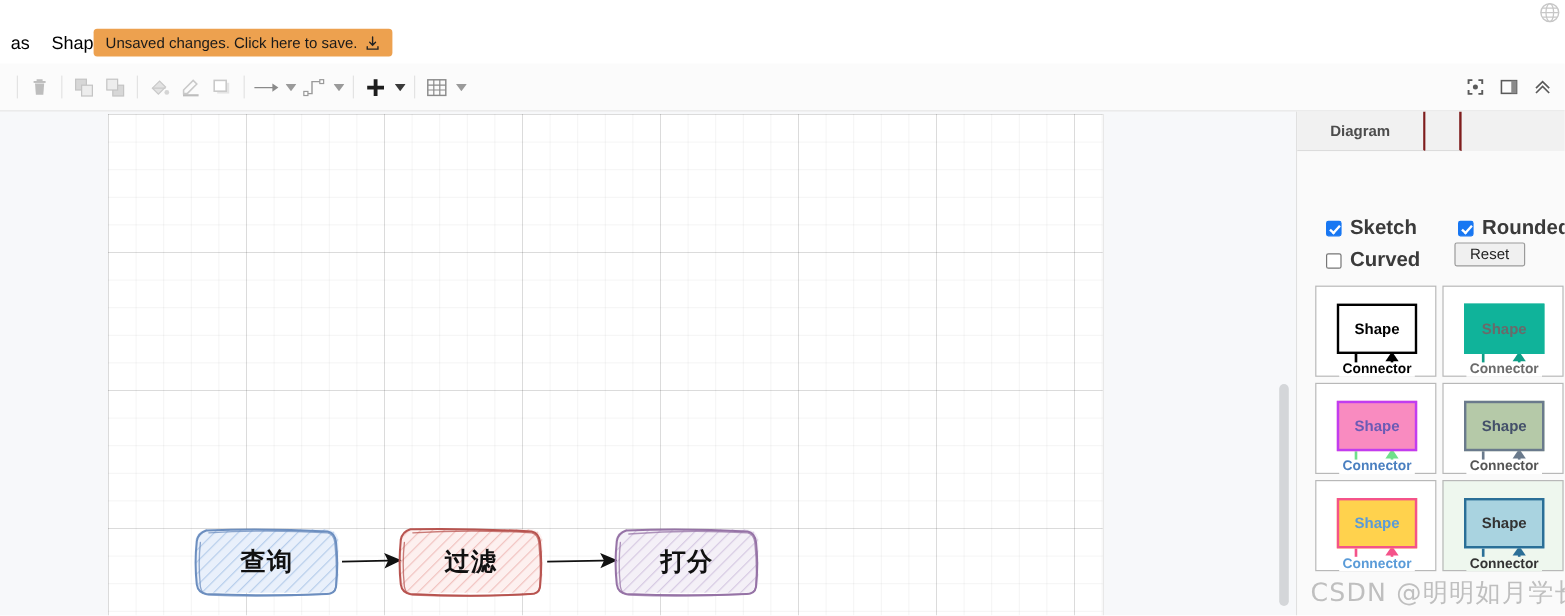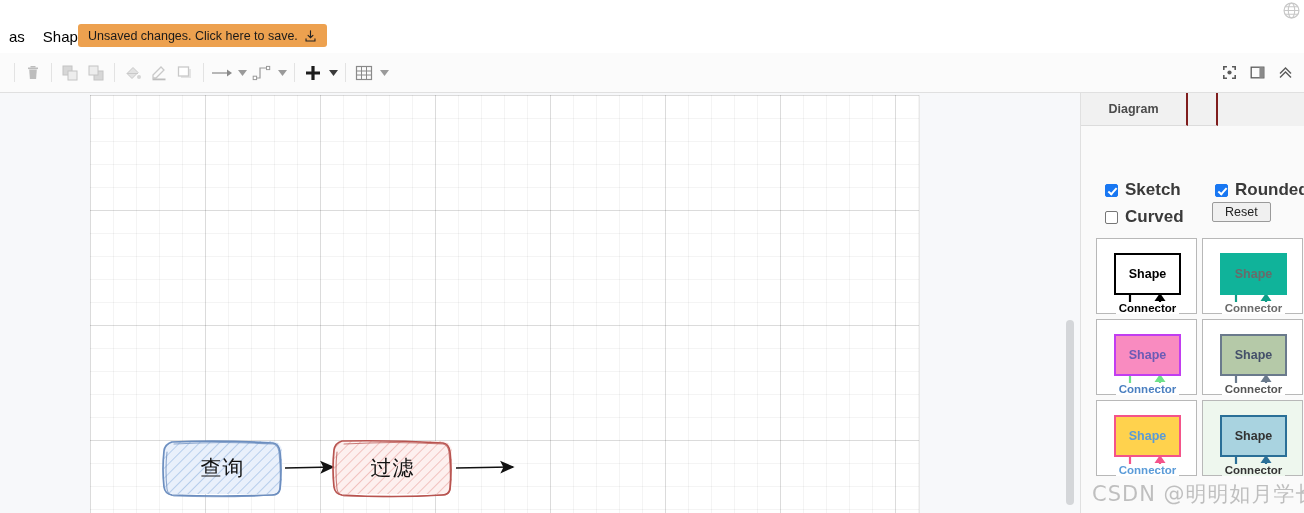--- a/index.html
+++ b/index.html
@@ -88,21 +88,21 @@
 
   
   .node {
     position: absolute;
     display: flex; align-items: center; justify-content: center;
     border-radius: 10px;
   }
   .node .label {
     position: relative; z-index: 3;
     font-family: "DejaVu Sans", "Liberation Sans", sans-serif;
-    font-size: 21px; color: #111; letter-spacing: 1px;
+    font-size: 21px; color: #111; letter-spacing: 1px; font-weight: bold;
   }
   .node .hatch {
     position: absolute; inset: 0; border-radius: 10px; z-index: 1;
   }
   .node .sketchborder {
     position:absolute; inset:-3px; z-index:2; pointer-events:none;
   }
 
   
   .conn { position: absolute; z-index: 2; }
@@ -375,20 +375,30 @@
       <svg class="hatch" width="121" height="55">
         <rect x="1" y="1" width="119" height="53" rx="10" fill="url(#hred)"></rect>
       </svg>
       <svg class="sketchborder" width="127" height="61" viewBox="0 0 127 61">
         <path d="M13 4 q50 -1 101 2 q6 1 7 9 q2 18 0 37 q-1 6 -8 6 q-50 3 -100 0 q-7 -1 -8 -8 q-2 -18 0 -37 q1 -7 8 -9" fill="none" stroke="#b85450" stroke-width="1.7" stroke-linecap="round"></path>
         <path d="M15 7 q49 -3 99 0 q5 1 6 8 q2 19 1 38 q-1 5 -7 5 q-50 3 -99 1 q-6 -1 -7 -7 q-2 -19 0 -37" fill="none" stroke="#b85450" stroke-width="1.1" stroke-linecap="round" opacity=".75"></path>
       </svg>
       <span class="label">过滤</span>
     </div>
 
+    <div class="node" style="left:512px;top:347px;width:121px;height:55px;">
+      <svg class="hatch" width="121" height="55">
+        <rect x="1" y="1" width="119" height="53" rx="10" fill="url(#hpur)"></rect>
+      </svg>
+      <svg class="sketchborder" width="127" height="61" viewBox="0 0 127 61">
+        <path d="M13 5 q50 -2 101 1 q6 1 7 9 q2 18 0 37 q-1 6 -8 6 q-50 2 -100 0 q-7 -1 -8 -8 q-2 -18 0 -36 q1 -7 8 -9" fill="none" stroke="#9673a6" stroke-width="1.7" stroke-linecap="round"></path>
+        <path d="M15 8 q49 -4 99 -1 q5 1 6 8 q2 19 1 37 q-1 5 -7 6 q-50 3 -99 1 q-6 -1 -7 -7 q-2 -19 0 -37" fill="none" stroke="#9673a6" stroke-width="1.1" stroke-linecap="round" opacity=".75"></path>
+      </svg>
+      <span class="label">打分</span>
+    </div>
   </div>
 
   <div class="vscroll"></div>
 
   <div class="panel">
     <div class="panel-tabs">
       <div class="ptab w1">
           <span>Diagram</span>
         </div>
       <div class="ptab w3">

